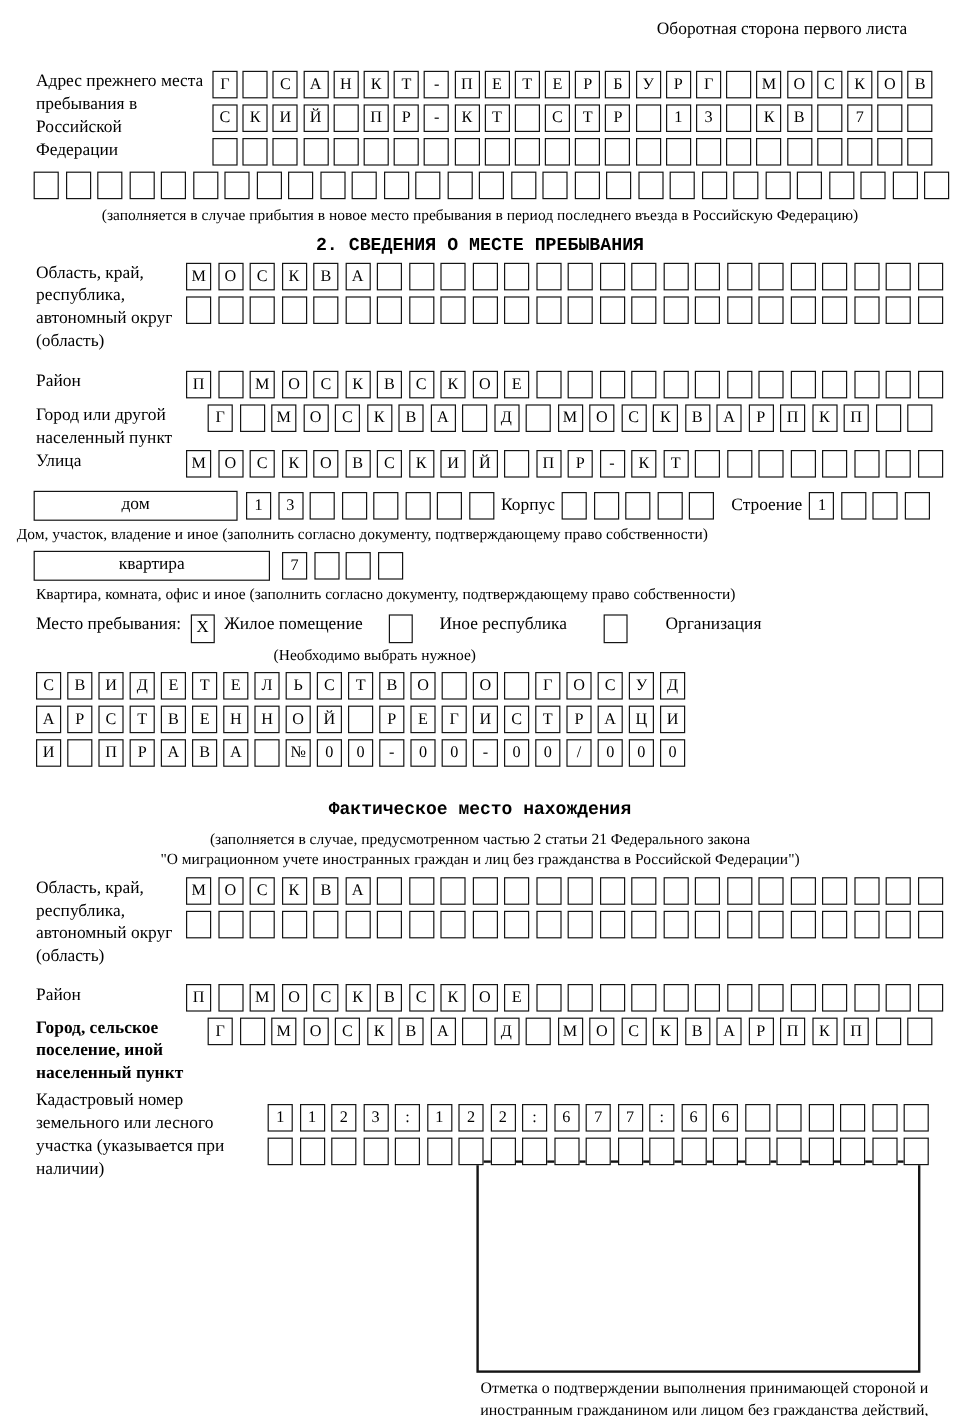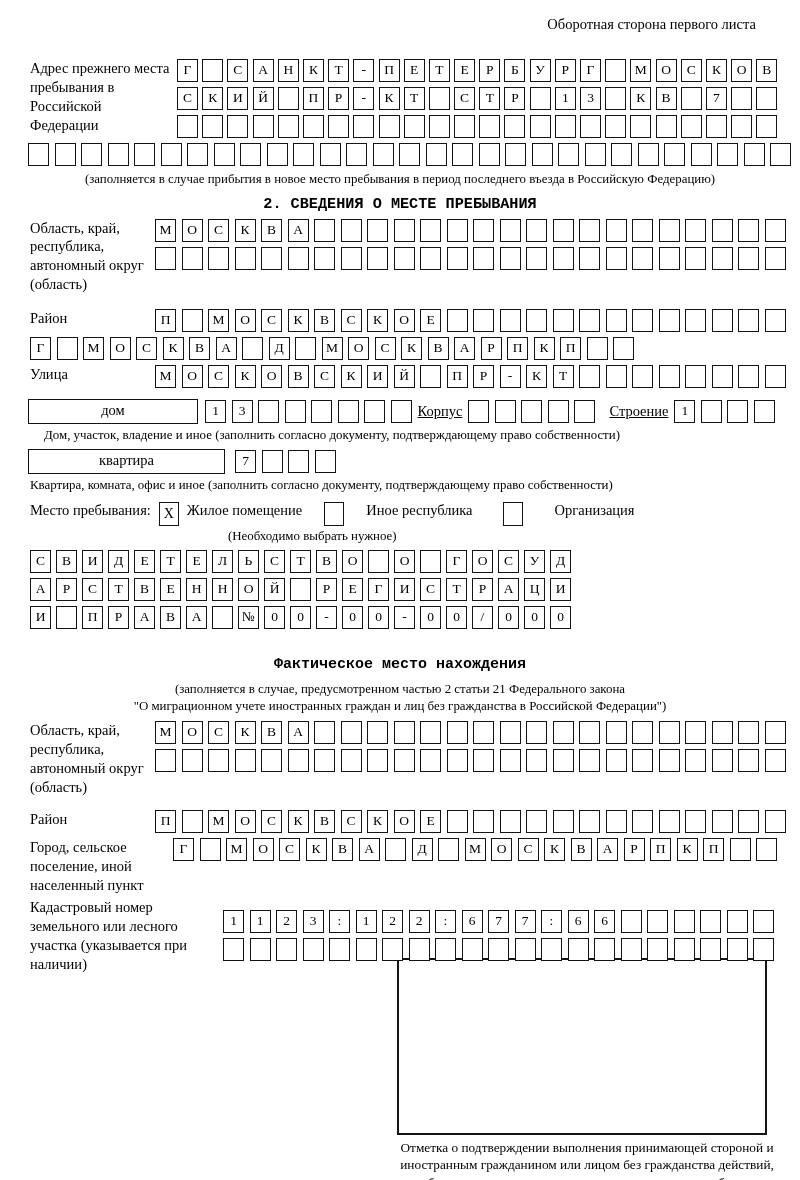--- a/index.html
+++ b/index.html
@@ -20,21 +20,21 @@
     text-align:center; line-height:19.5px; font-size:13.5px; background:#fff;
   }
   .note { font-size:12.9px; line-height:1.28; }
   .center { text-align:center; }
   .bold { font-weight:bold;font-family:Liberation Mono, monospace; }
   .sec-title { font-size:15.2px; margin:7px 0 6px 0; }
   .widecell {
     flex:0 0 auto; border:1.9px solid #141414; height:25px; text-align:center;
     line-height:21px; font-size:14.5px;
   }
-  .inline-lbl { line-height:25px; padding:0 6px; flex:none;text-decoration:underline; }
+  .inline-lbl { line-height:25px; padding:0 6px; flex:none; }
   .cbox {
     flex:0 0 auto; display:inline-block; width:20px; height:24px;
     border:1.9px solid #141414; text-align:center; line-height:21px; font-size:14px;
   }
   .stay-row { display:flex; margin-left:30px; margin-top:8px; }
   .stamp-box { border:2px solid #141414; width:370px; height:177px; margin-left:397px; }
   .bottom-note { width:430px; margin-left:372px; margin-top:4px; font-size:13.3px; line-height:1.32; text-align:center; }
   .ml28 { margin-left:28px; }
 </style>
 </head>
@@ -242,20 +242,21 @@
       <span class="cell"></span>
       <span class="cell"></span>
       <span class="cell"></span>
       <span class="cell"></span>
       <span class="cell"></span>
       <span class="cell"></span>
     </div>
 </div>
 
 <div class="frow" style="margin-left:30px;">
+  <div class="flabel" style="width:143px;">Город или другой населенный пункт</div>
   <div class="grid">
       <span class="cell">Г</span>
       <span class="cell"></span>
       <span class="cell">М</span>
       <span class="cell">О</span>
       <span class="cell">С</span>
       <span class="cell">К</span>
       <span class="cell">В</span>
       <span class="cell">А</span>
       <span class="cell"></span>
@@ -327,21 +328,21 @@
       <span class="cell"></span>
     </div>
   <div class="inline-lbl" style="padding-left:14px;">Строение</div>
   <div class="grid" style="margin:0;">
       <span class="cell">1</span>
       <span class="cell"></span>
       <span class="cell"></span>
       <span class="cell"></span>
     </div>
 </div>
-<div class="note" style="margin-left:44px; margin-top:3px;font-family:Liberation Serif, serif;">Дом, участок, владение и иное (заполнить согласно документу, подтверждающему право собственности)</div>
+<div class="note" style="margin-left:14px; margin-top:3px;font-family:Liberation Serif, serif;">Дом, участок, владение и иное (заполнить согласно документу, подтверждающему право собственности)</div>
 
 <div class="frow" style="margin-left:28px; margin-top:6px; align-items:center;">
   <div class="widecell" style="width:197px;">квартира</div>
   <div class="grid" style="margin:0 0 0 10px;">
       <span class="cell">7</span>
       <span class="cell"></span>
       <span class="cell"></span>
       <span class="cell"></span>
     </div>
 </div>
@@ -518,21 +519,21 @@
       <span class="cell"></span>
       <span class="cell"></span>
       <span class="cell"></span>
       <span class="cell"></span>
       <span class="cell"></span>
       <span class="cell"></span>
     </div>
 </div>
 
 <div class="frow" style="margin-left:30px;">
-  <div class="flabel" style="width:143px;">Город, сельское поселение, иной населенный пункт</div>
+  <div class="flabel" style="width:143px;font-weight:bold;">Город, сельское поселение, иной населенный пункт</div>
   <div class="grid">
       <span class="cell">Г</span>
       <span class="cell"></span>
       <span class="cell">М</span>
       <span class="cell">О</span>
       <span class="cell">С</span>
       <span class="cell">К</span>
       <span class="cell">В</span>
       <span class="cell">А</span>
       <span class="cell"></span>

